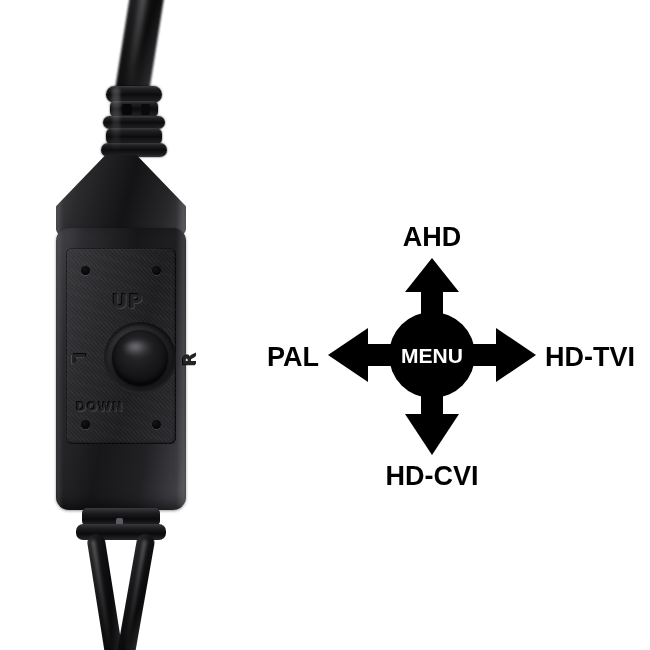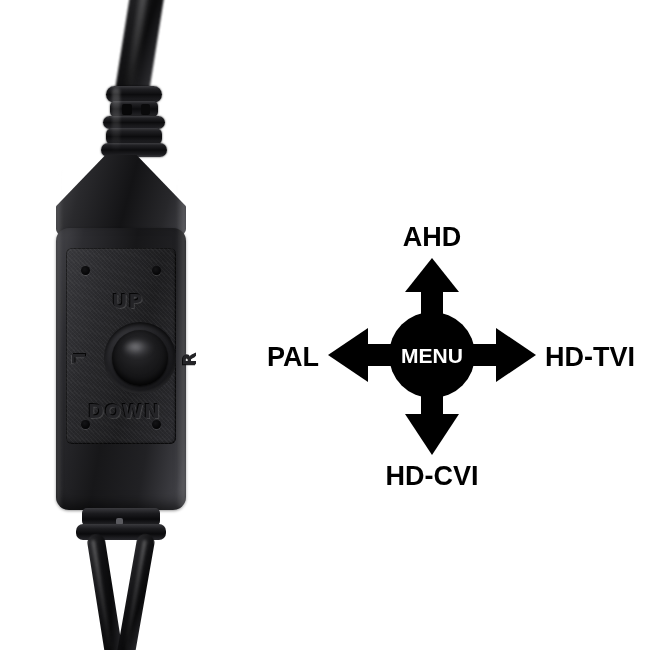--- a/index.html
+++ b/index.html
@@ -166,21 +166,21 @@
     color: #242427;
     font-family: "DejaVu Sans", sans-serif;
     font-weight: 700;
     letter-spacing: 1px;
     text-shadow:
       -1px -1px 0 rgba(0,0,0,.85),
        1px  1px 0 rgba(255,255,255,.13);
     user-select: none;
   }
   .emb-up   { left: 112px; top: 290px; font-size: 19px; }
-  .emb-down { left: 88px;  top: 400px; font-size: 19px; }
+  .emb-down { left: 76px;  top: 400px; font-size: 12px; }
   .emb-l    { left: 72px;  top: 348px; font-size: 18px; transform: rotate(90deg); transform-origin: 50% 50%; }
   .emb-r    { left: 182px; top: 348px; font-size: 18px; transform: rotate(-90deg); transform-origin: 50% 50%; }
 
   
   .bcollar {
     position: absolute;
     background: linear-gradient(180deg,#3a3a3e 0%, #1b1b1e 30%, #0a0a0c 62%, #28282c 100%);
     border-radius: 6px;
   }
   .bc-a { left: 82px;  top: 508px; width: 78px; height: 18px; border-radius: 5px; }

